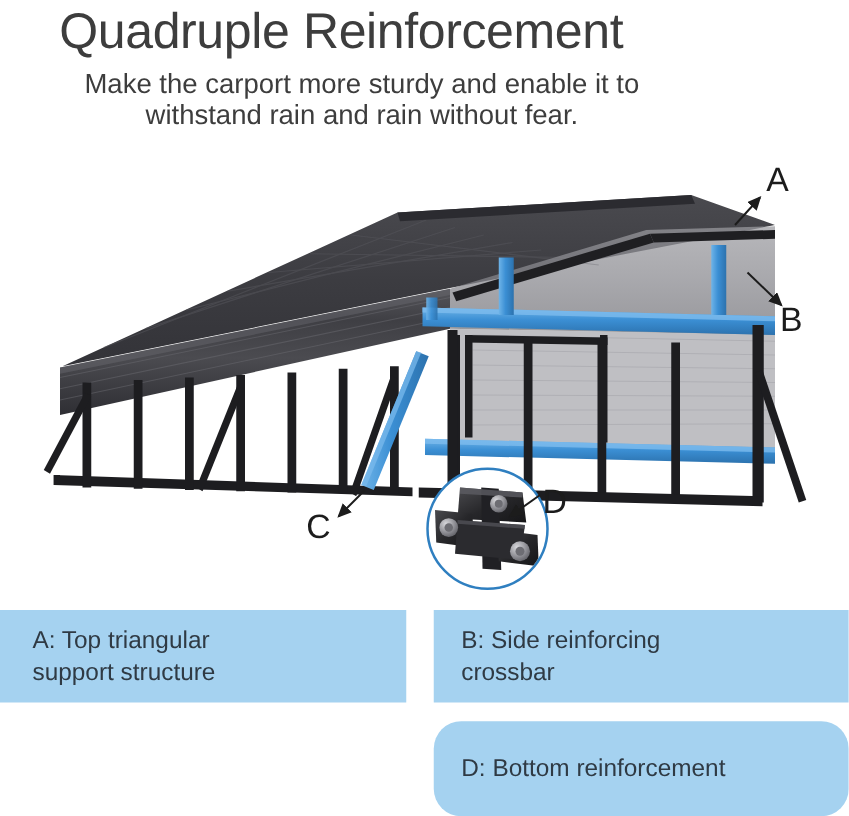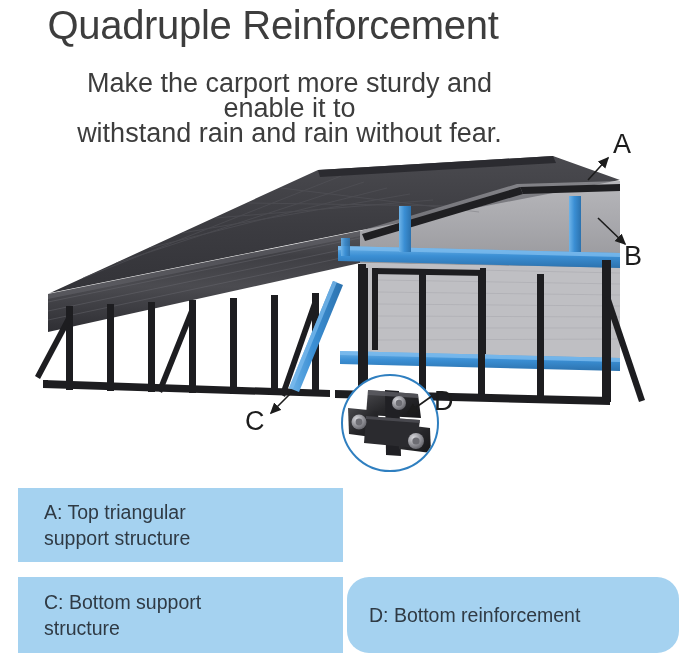--- a/index.html
+++ b/index.html
@@ -27,23 +27,23 @@
   .title {
     margin: 0;
     padding-top: 2px;
     font-size: 40px;
     line-height: 46px;
     font-weight: 400;
     letter-spacing: -0.3px;
     color: #3d3d3d;
   }
   .subtitle {
-    margin: 17px;
+    margin: 0;
     padding-top: 6px;
-    font-size: 27px;
+    font-size: 22px;
     line-height: 25px;
     font-weight: 400;
     color: #3d3d3d;
     padding-left: 33px;
   }
   .subtitle .line {
     display: block;
   }
 
   
@@ -77,21 +77,21 @@
     font-size: 19.5px;
     line-height: 26px;
     color: #2f3a44;
     font-weight: 400;
     padding-left: 26px;
     padding-right: 8px;
     white-space: pre-line;
   }
   .legend-box.r1 { top: 0px;  height: 74px; }
   .legend-box.r2 { top: 89px; height: 76px; }
-  .legend-box.c1 { left: 18px;   width: 325px; }
+  .legend-box.c1 { left: 0px;   width: 325px; }
   .legend-box.c2 { left: 347px; width: 332px; }
   .legend-box.c2 .legend-text { padding-left: 22px; }
   .legend-box.r2.c2 { align-items: center; border-radius: 22px; }
 </style>
 </head>
 <body>
 
 <div class="header">
   <h1 class="title">Quadruple Reinforcement</h1>
   <p class="subtitle">
@@ -293,23 +293,23 @@
   </svg>
 </div>
 
 <div class="legend">
 
   <div class="legend-box r1 c1">
     <span class="legend-text">A: Top triangular
     support structure</span>
   </div>
 
-
-  <div class="legend-box r2 c1">
-    <span class="legend-text">C: Bottom support
-     structure</span>
+  <div class="legend-box r1 c2">
+    <span class="legend-text">B: Side reinforcing
+     crossbar</span>
   </div>
+
 
   <div class="legend-box r2 c2">
     <span class="legend-text">D: Bottom reinforcement</span>
   </div>
 
 </div>
 
 </body></html>

